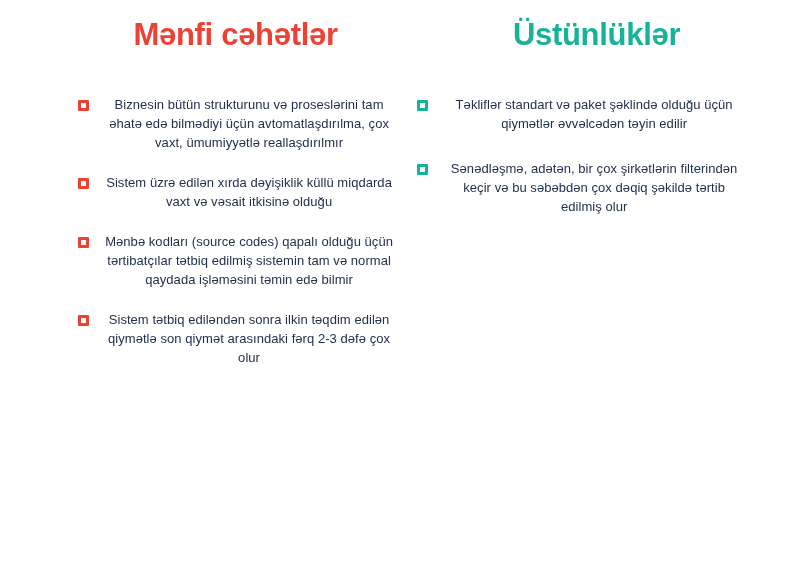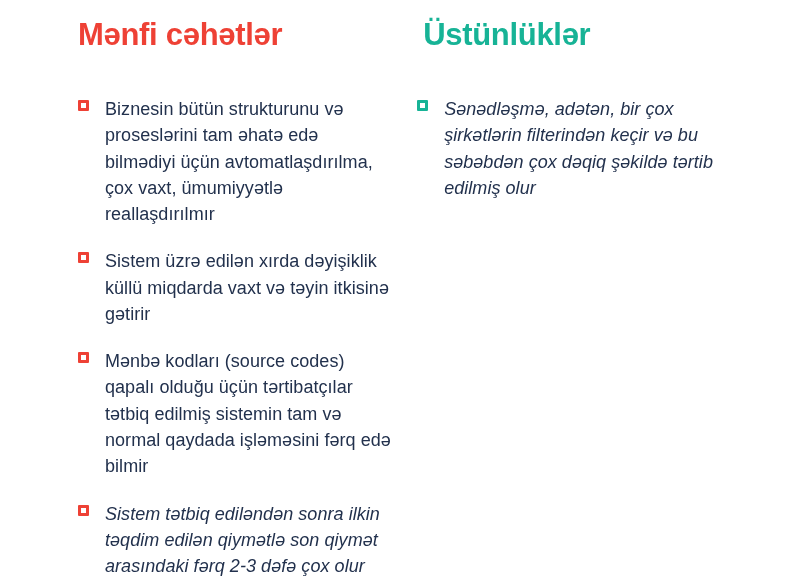--- a/index.html
+++ b/index.html
@@ -19,20 +19,21 @@
     height: 578px;
     background: #ffffff;
     box-sizing: border-box;
   }
   .columns {
     display: flex;
     width: 100%;
     height: 100%;
     box-sizing: border-box;
     padding: 18px 20px 10px 20px;
+    text-align: center;
   }
   .column {
     box-sizing: border-box;
   }
   .column-left {
     width: 400px;
     padding-left: 58px;
     padding-right: 8px;
   }
   .column-right {
@@ -54,39 +55,39 @@
   .bullet-list {
     list-style: none;
     margin: 0;
     padding: 0;
   }
   .bullet-item {
     display: flex;
     align-items: flex-start;
     margin-bottom: 22px;
   }
-  .bullet-item:last-child { margin-bottom: 0; font-style: italic; }
+  .bullet-item:last-child { margin-bottom: 0; }
 
   .bullet-marker {
     flex: 0 0 auto;
     width: 11px;
     height: 11px;
     margin-top: 4px;
     margin-right: 16px;
     border-style: solid;
     border-width: 3px;
     border-radius: 1px;
     box-sizing: border-box;
     background: transparent;
   }
   .marker-red  { border-color: #ee4135; }
   .marker-teal { border-color: #17b396; }
 
   .bullet-text {
-    font-size: 18px;
+    font-size: 13px;
     line-height: 1.46;
     color: #22314d;
     letter-spacing: 0.05px;
   }
 
   .column-left  .bullet-text { max-width: 310px; }
   .column-right .bullet-text { max-width: 300px; }
 
   .column-left  .bullet-list .bullet-item { margin-bottom: 21px; }
   .column-right .bullet-list .bullet-item { margin-bottom: 26px; }
@@ -99,37 +100,41 @@
 
     <div class="column column-left">
       <h2 class="col-heading red">Mənfi cəhətlər</h2>
       <ul class="bullet-list">
         <li class="bullet-item">
           <span class="bullet-marker marker-red"></span>
           <span class="bullet-text">Biznesin bütün strukturunu və proseslərini tam əhatə edə bilmədiyi üçün avtomatlaşdırılma, çox vaxt, ümumiyyətlə reallaşdırılmır</span>
         </li>
         <li class="bullet-item">
           <span class="bullet-marker marker-red"></span>
-          <span class="bullet-text">Sistem üzrə edilən xırda dəyişiklik küllü miqdarda vaxt və təyin itkisinə gətirir</span>
+          <span class="bullet-text">Sistem üzrə edilən xırda dəyişiklik küllü miqdarda vaxt və vəsait itkisinə olduğu</span>
         </li>
         <li class="bullet-item">
           <span class="bullet-marker marker-red"></span>
-          <span class="bullet-text">Mənbə kodları (source codes) qapalı olduğu üçün tərtibatçılar tətbiq edilmiş sistemin tam və normal qaydada işləməsini fərq edə bilmir</span>
+          <span class="bullet-text">Mənbə kodları (source codes) qapalı olduğu üçün tərtibatçılar tətbiq edilmiş sistemin tam və normal qaydada işləməsini təmin edə bilmir</span>
         </li>
         <li class="bullet-item">
           <span class="bullet-marker marker-red"></span>
           <span class="bullet-text">Sistem tətbiq ediləndən sonra ilkin təqdim edilən qiymətlə son qiymət arasındaki fərq 2-3 dəfə çox olur</span>
         </li>
       </ul>
     </div>
 
     <div class="column column-right">
       <h2 class="col-heading teal">Üstünlüklər</h2>
       <ul class="bullet-list">
         <li class="bullet-item">
           <span class="bullet-marker marker-teal"></span>
+          <span class="bullet-text">Təkliflər standart və paket şəklində olduğu üçün qiymətlər əvvəlcədən təyin edilir</span>
+        </li>
+        <li class="bullet-item">
+          <span class="bullet-marker marker-teal"></span>
           <span class="bullet-text">Sənədləşmə, adətən, bir çox şirkətlərin filterindən keçir və bu səbəbdən çox dəqiq şəkildə tərtib edilmiş olur</span>
         </li>
       </ul>
     </div>
 
   </div>
 </div>
 
 </body></html>

